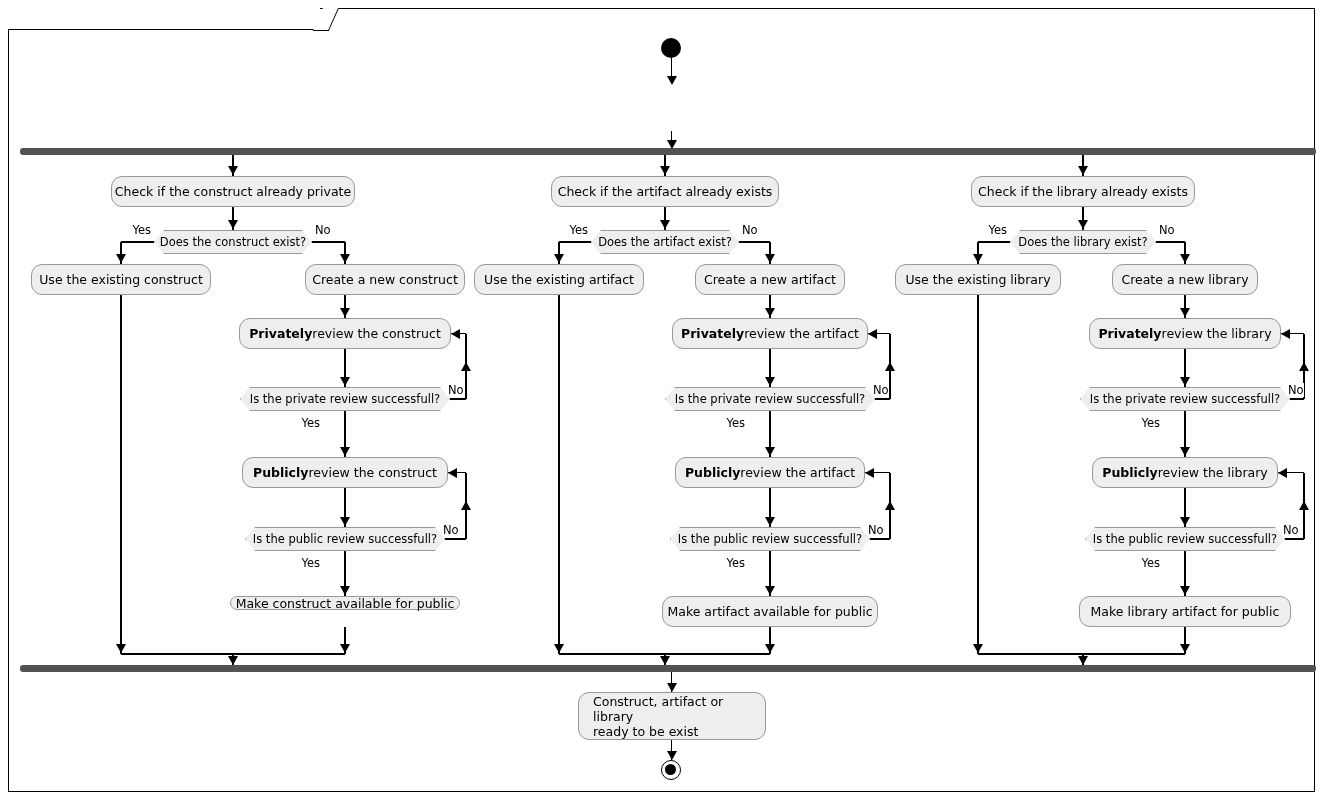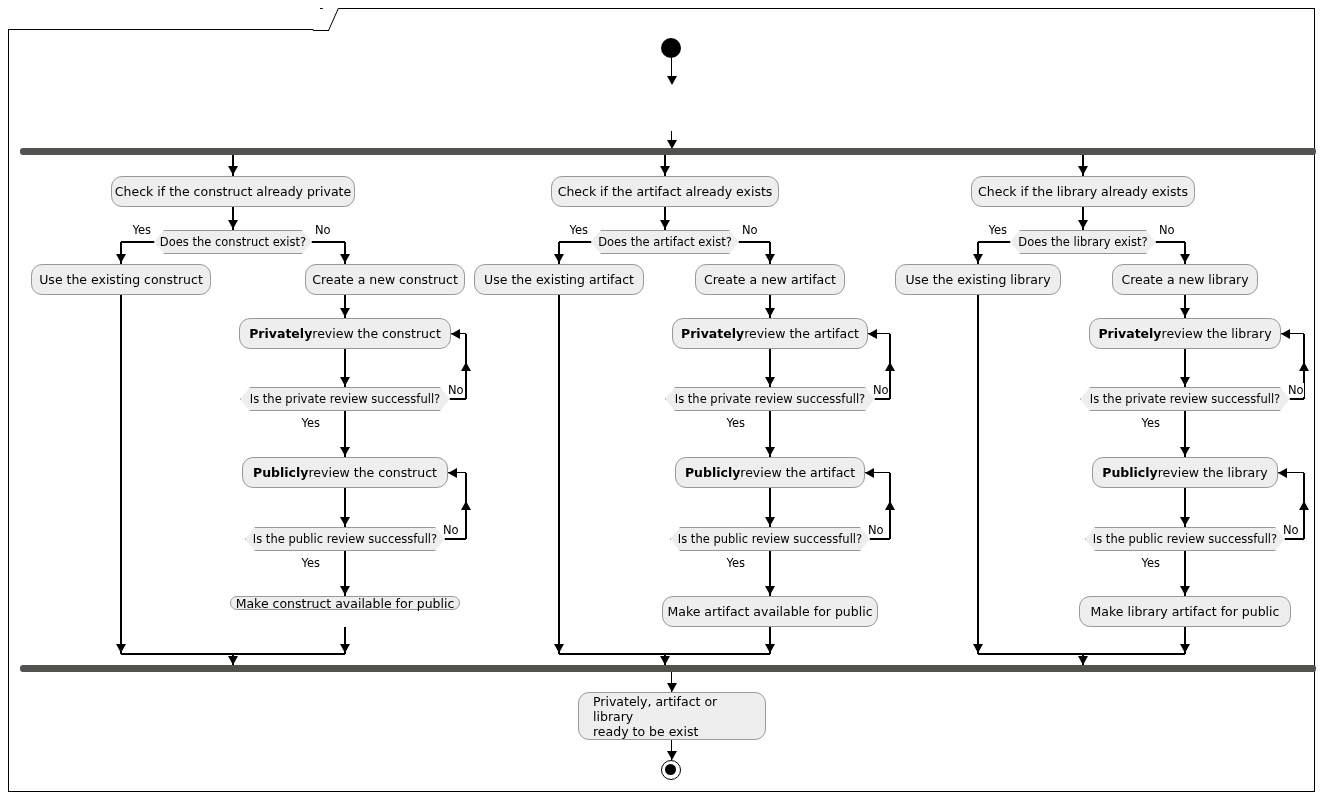--- a/index.html
+++ b/index.html
@@ -295,21 +295,21 @@
       <div class="arrow-d" style="left:1078px;top:656px;"></div>
     </div>
 
   <div class="bar" style="left:20px;top:665px;width:1296px;"></div>
 
   <div class="vline" style="left:671px;top:672px;height:20px;"></div>
   <div class="arrow-d" style="left:667px;top:683px;"></div>
 
   <div class="act multiline" style="left:578px;top:692px;width:188px;height:48px;">
     <div style="width:100%;">
-      <div>Privately, artifact or library</div>
+      <div>Construct, artifact or library</div>
       <div>ready to be exist</div>
     </div>
   </div>
 
   <div class="vline" style="left:671px;top:740px;height:20px;"></div>
   <div class="arrow-d" style="left:667px;top:751px;"></div>
   <div class="endnode" style="left:661px;top:760px;"></div>
 
 </div>
 

